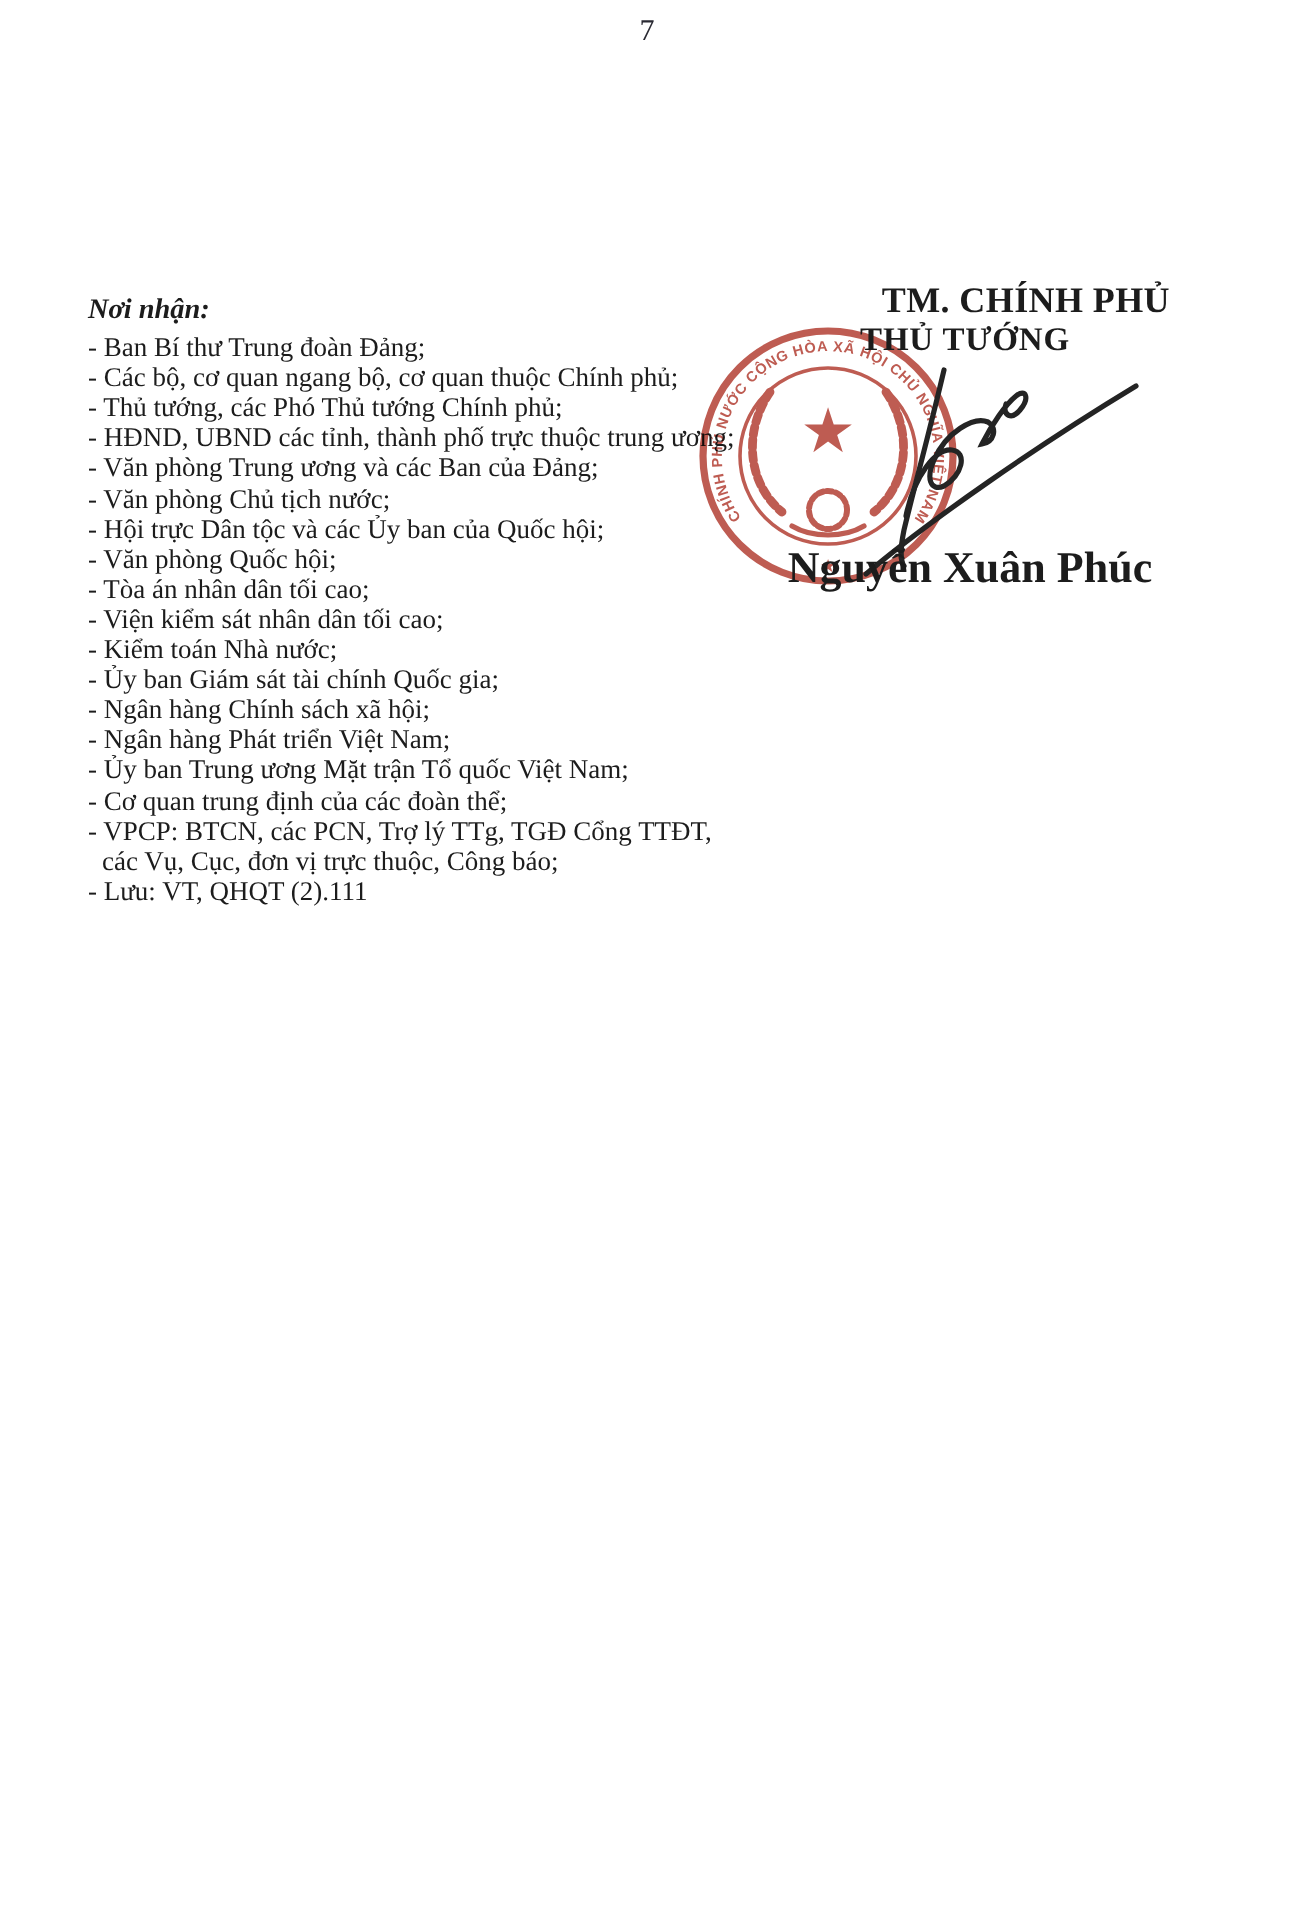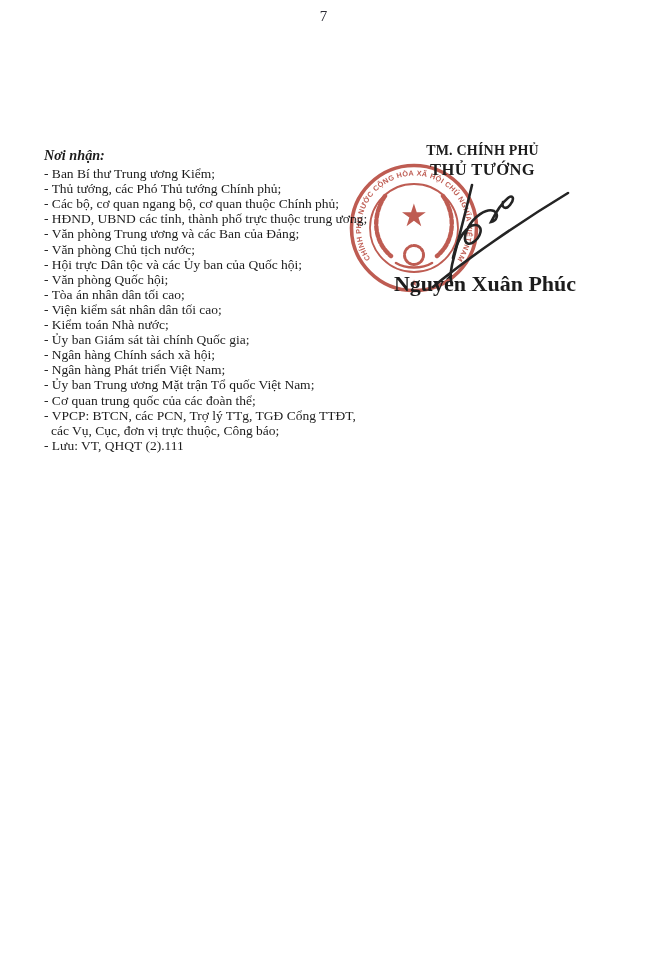--- a/index.html
+++ b/index.html
@@ -32,21 +32,21 @@
   .recipients-heading{
     font-weight:bold;font-style:italic;
     font-size:14.2px;margin-bottom:3px;
   }
   .recipient-line{white-space:nowrap;}
   .recipient-line.cont{padding-left:7px;}
   .signature-block{
     position:absolute;top:141px;left:380px;width:205px;
     text-align:center;z-index:4;
   }
-  .sig-authority{font-weight:bold;font-size:14px;line-height:19px;letter-spacing:.2px;}
+  .sig-authority{font-weight:bold;font-size:18px;line-height:19px;letter-spacing:.2px;text-align:right;}
   .sig-title{font-weight:bold;font-size:16.5px;line-height:19px;letter-spacing:.4px;}
   .signer-name{
     position:absolute;top:271px;left:385px;width:200px;
     text-align:center;font-weight:bold;font-size:22px;z-index:4;
   }
   .seal-svg{
     position:absolute;left:344px;top:157px;width:140px;height:142px;
     z-index:2;opacity:.88;mix-blend-mode:multiply;
   }
   .signature-svg{
@@ -57,36 +57,36 @@
 </head>
 <body>
 
 <div class="page">
 
   <div class="page-number">7</div>
 
 
   <div class="recipients">
     <div class="recipients-heading">Nơi nhận:</div>
-    <div class="recipient-line">- Ban Bí thư Trung ương Kiểm;</div>
+    <div class="recipient-line">- Ban Bí thư Trung đoàn Đảng;</div>
+    <div class="recipient-line">- Các bộ, cơ quan ngang bộ, cơ quan thuộc Chính phủ;</div>
     <div class="recipient-line">- Thủ tướng, các Phó Thủ tướng Chính phủ;</div>
-    <div class="recipient-line">- Các bộ, cơ quan ngang bộ, cơ quan thuộc Chính phủ;</div>
     <div class="recipient-line">- HĐND, UBND các tỉnh, thành phố trực thuộc trung ương;</div>
     <div class="recipient-line">- Văn phòng Trung ương và các Ban của Đảng;</div>
     <div class="recipient-line">- Văn phòng Chủ tịch nước;</div>
     <div class="recipient-line">- Hội trực Dân tộc và các Ủy ban của Quốc hội;</div>
     <div class="recipient-line">- Văn phòng Quốc hội;</div>
     <div class="recipient-line">- Tòa án nhân dân tối cao;</div>
     <div class="recipient-line">- Viện kiểm sát nhân dân tối cao;</div>
     <div class="recipient-line">- Kiểm toán Nhà nước;</div>
     <div class="recipient-line">- Ủy ban Giám sát tài chính Quốc gia;</div>
     <div class="recipient-line">- Ngân hàng Chính sách xã hội;</div>
     <div class="recipient-line">- Ngân hàng Phát triển Việt Nam;</div>
     <div class="recipient-line">- Ủy ban Trung ương Mặt trận Tổ quốc Việt Nam;</div>
-    <div class="recipient-line">- Cơ quan trung quốc của các đoàn thể;</div>
+    <div class="recipient-line">- Cơ quan trung định của các đoàn thể;</div>
     <div class="recipient-line">- VPCP: BTCN, các PCN, Trợ lý TTg, TGĐ Cổng TTĐT,</div>
     <div class="recipient-line cont">các Vụ, Cục, đơn vị trực thuộc, Công báo;</div>
     <div class="recipient-line">- Lưu: VT, QHQT (2).111</div>
   </div>
 
   <svg class="seal-svg" viewBox="0 0 140 142" xmlns="http://www.w3.org/2000/svg">
     <g stroke="#b5453a" fill="none" stroke-linecap="round">
       <circle cx="70" cy="71" r="62.5" stroke-width="3.6"></circle>
       <circle cx="70" cy="71" r="44" stroke-width="1.8"></circle>
       <path id="sealArc" d="M 26.6,102 A 53,53 0 1 1 113.4,102" stroke="none"></path>

